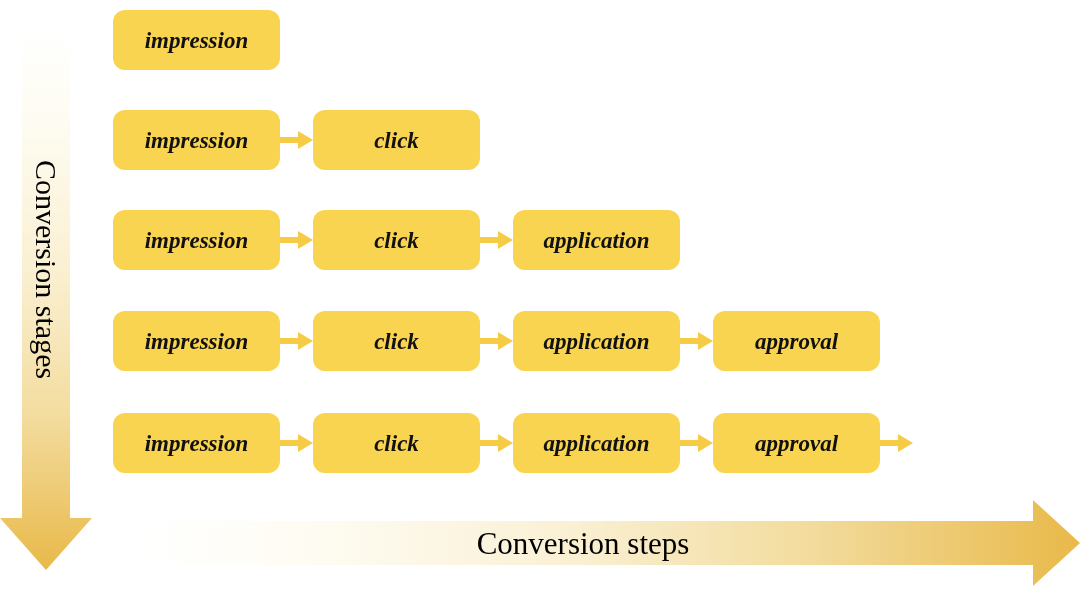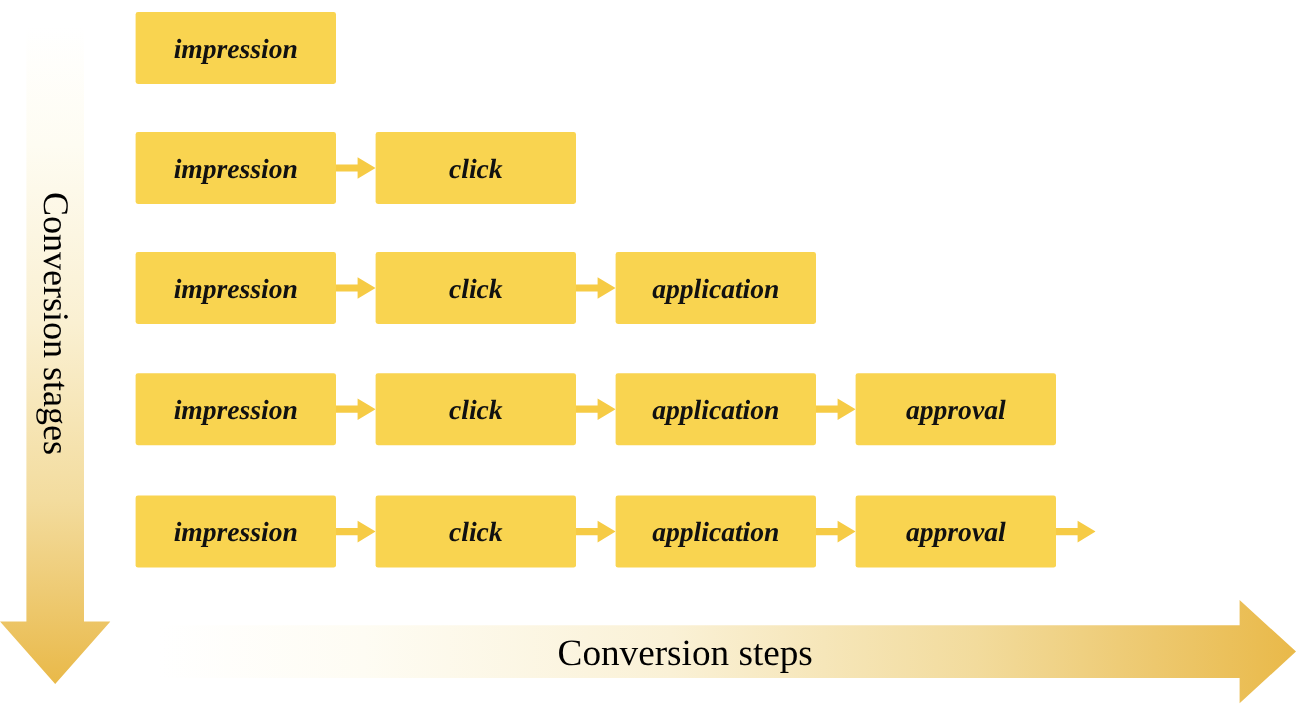--- a/index.html
+++ b/index.html
@@ -53,21 +53,21 @@
     position: absolute;
     left: 133px;
     top: 498px;
     width: 947px;
     height: 90px;
   }
   .h-arrow svg { display: block; }
 
   .h-arrow-label {
     position: absolute;
-    left: 121px;
+    left: 133px;
     top: 498px;
     width: 900px;
     height: 90px;
     display: flex;
     align-items: center;
     justify-content: center;
     pointer-events: none;
   }
   .h-arrow-label span {
     font-size: 31px;
@@ -88,21 +88,21 @@
     position: absolute;
     left: 113px;
     height: 60px;
     display: flex;
     align-items: center;
   }
   .node-box {
     width: 167px;
     height: 60px;
     background: #F9D450;
-    border-radius: 2px;
+    border-radius: 12px;
     display: flex;
     align-items: center;
     justify-content: center;
     box-sizing: border-box;
     flex: 0 0 auto;
   }
   .node-label {
     font-size: 23px;
     font-weight: bold;
     font-style: italic;

